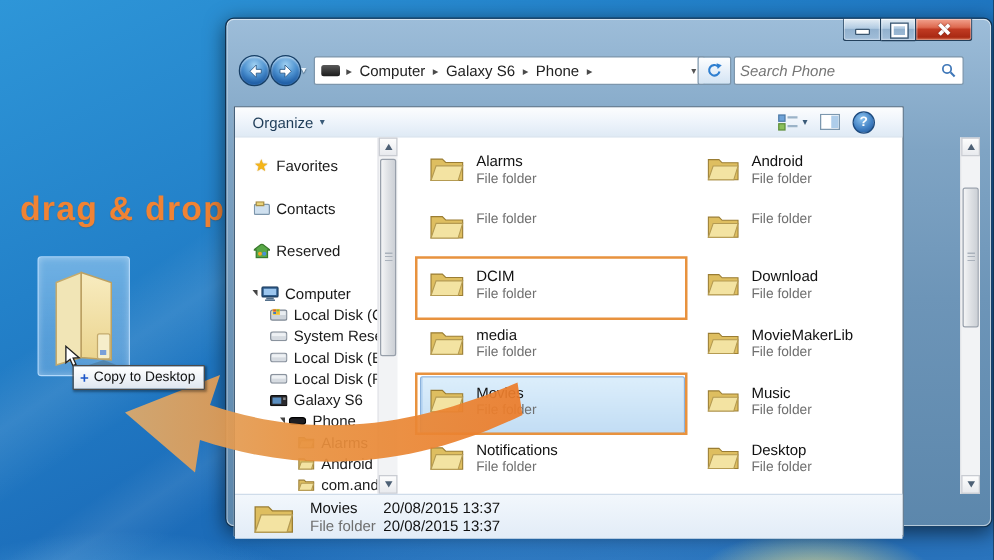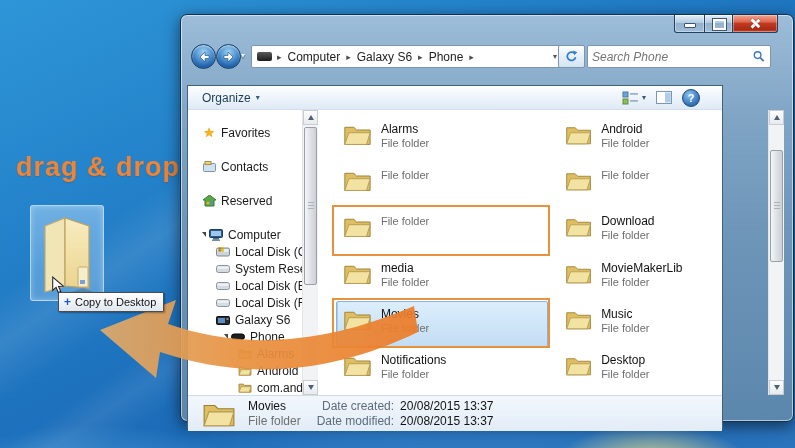--- a/index.html
+++ b/index.html
@@ -415,20 +415,21 @@
           <div class="txt">
                 <div class="typ">File folder</div>
               </div>
         </div>
         <div class="tile boxed">
           <svg width="30" height="25" viewBox="0 0 32 26">
                 <path d="M2 5 h10 l3 3 h15 v16 H2 Z" fill="#DEBE60" stroke="#9A7D33"></path>
                 <path d="M2 24 L6.5 11 H30 L26 24 Z" fill="#F3E3A2" stroke="#B59B52"></path>
               </svg>
           <div class="txt">
+                <div>DCIM</div>
                 <div class="typ">File folder</div>
               </div>
         </div>
         <div class="tile">
           <svg width="30" height="25" viewBox="0 0 32 26">
                 <path d="M2 5 h10 l3 3 h15 v16 H2 Z" fill="#DEBE60" stroke="#9A7D33"></path>
                 <path d="M2 24 L6.5 11 H30 L26 24 Z" fill="#F3E3A2" stroke="#B59B52"></path>
               </svg>
           <div class="txt">
                 <div>media</div>
@@ -530,24 +531,20 @@
 
     <div class="details">
       <svg class="dfold" width="34" height="28" viewBox="0 0 32 26">
             <path d="M2 5 h10 l3 3 h15 v16 H2 Z" fill="#DEBE60" stroke="#9A7D33"></path>
             <path d="M2 24 L6.5 11 H30 L26 24 Z" fill="#F3E3A2" stroke="#B59B52"></path>
           </svg>
       <div class="dcol">
         <span>Movies</span>
         <span class="sub">File folder</span>
       </div>
-      <div class="dcol dlabels">
-        <span>Date created:</span>
-        <span>Date modified:</span>
-      </div>
       <div class="dcol dvals">
         <span>20/08/2015 13:37</span>
         <span>20/08/2015 13:37</span>
       </div>
     </div>
   </div>
 </div>
 
 <svg class="overlay" width="795" height="448">
   <path d="M 414 306

